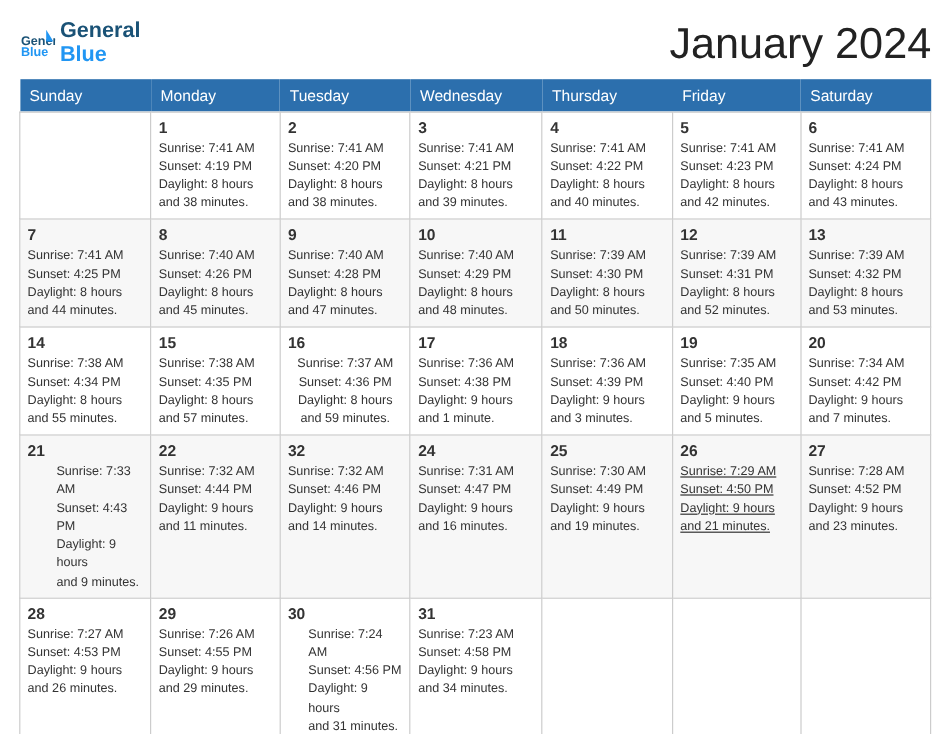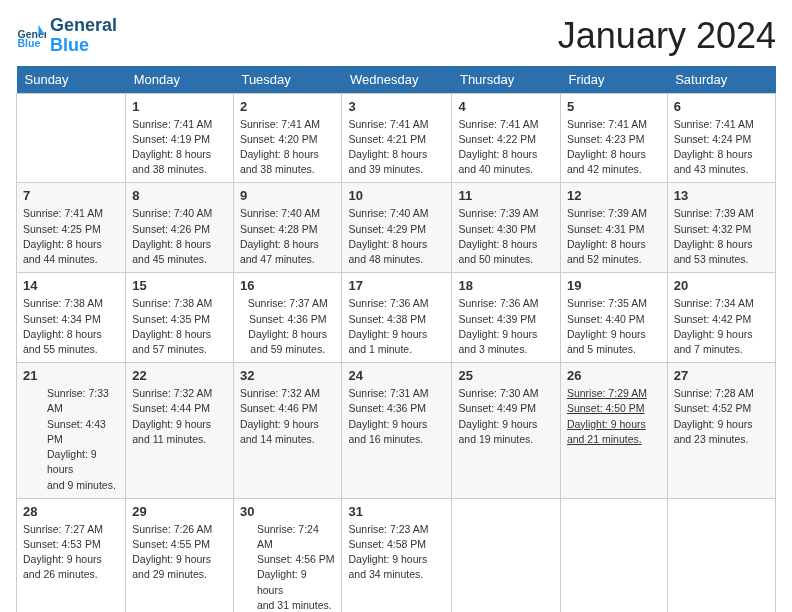--- a/index.html
+++ b/index.html
@@ -280,21 +280,21 @@
         <td>
           <span class="day-num">32</span>
           <div class="day-info" style="white-space: pre-line;">Sunrise: 7:32 AM
 Sunset: 4:46 PM
 Daylight: 9 hours
 and 14 minutes.</div>
         </td>
         <td>
           <span class="day-num">24</span>
           <div class="day-info" style="white-space: pre-line;">Sunrise: 7:31 AM
-Sunset: 4:36 PM
+Sunset: 4:47 PM
 Daylight: 9 hours
 and 16 minutes.</div>
         </td>
         <td>
           <span class="day-num">25</span>
           <div class="day-info" style="white-space: pre-line;">Sunrise: 7:30 AM
 Sunset: 4:49 PM
 Daylight: 9 hours
 and 19 minutes.</div>
         </td>

